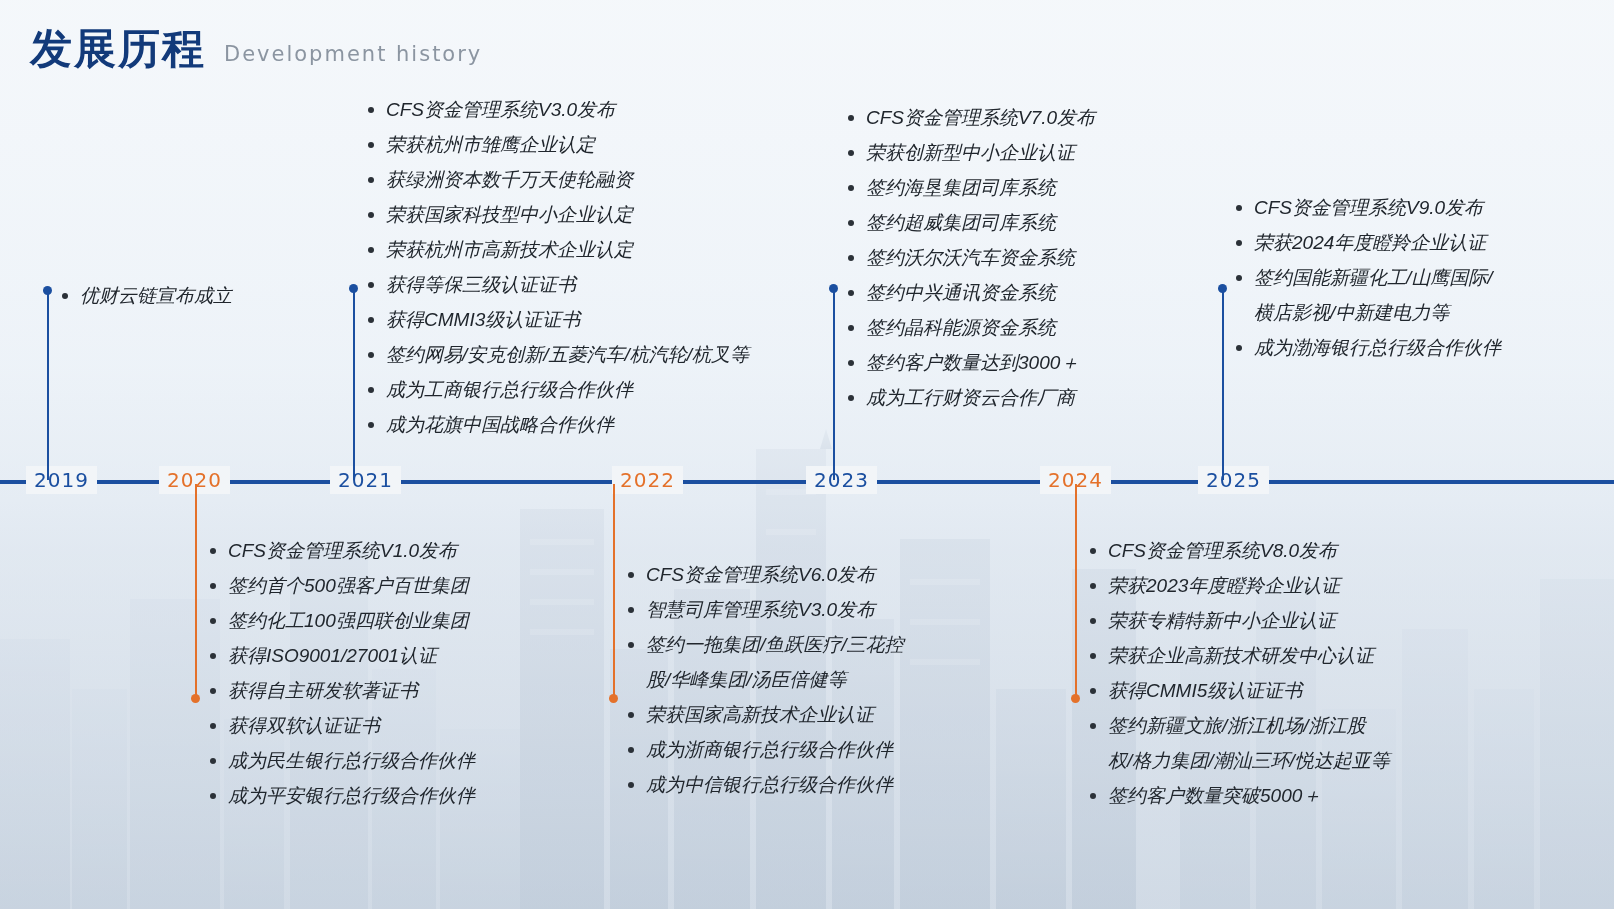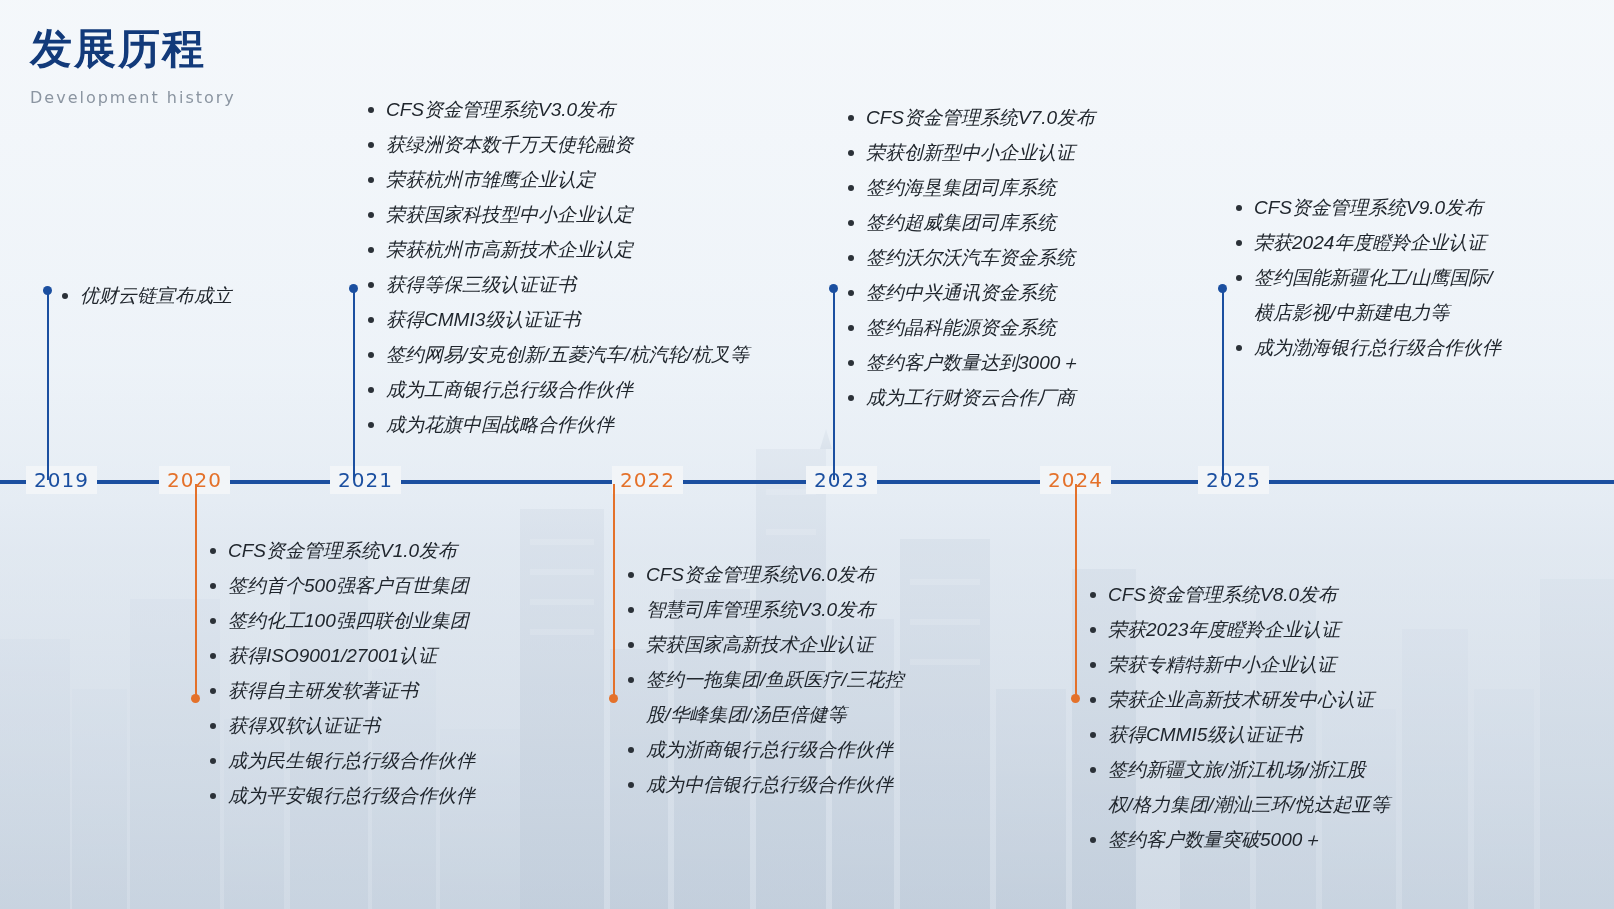--- a/index.html
+++ b/index.html
@@ -21,27 +21,27 @@
     opacity: 0.55;
     pointer-events: none;
   }
   .haze {
     position: absolute; left: 0; top: 0; width: 1614px; height: 909px;
     background: linear-gradient(180deg, rgba(245,248,251,0.92) 0%, rgba(240,245,250,0.75) 40%, rgba(232,238,245,0.55) 60%, rgba(225,233,242,0.45) 100%);
     pointer-events: none;
   }
 
   
-  .header { position: absolute; left: 30px; top: 28px; display: flex; align-items: flex-start; gap: 18px; flex-direction: column; }
+  .header { position: absolute; left: 30px; top: 28px; display: flex; align-items: flex-end; gap: 18px; }
   .title-cn {
     font-size: 42px; font-weight: bold; color: #123a7a; letter-spacing: 2px;
     line-height: 1;
   }
   .title-en {
-    font-size: 16px; color: #8b95a1; letter-spacing: 2px; padding-bottom: 4px;
+    font-size: 21px; color: #8b95a1; letter-spacing: 2px; padding-bottom: 4px;
     font-family: "DejaVu Sans", sans-serif;
   }
 
   
   .axis {
     position: absolute; left: 0; top: 480px; width: 1614px; height: 4px;
     background: #1b4fa0;
   }
   .year {
     position: absolute; top: 466px;
@@ -177,22 +177,22 @@
 
   <div class="block" style="left:60px; top:278px; width:280px;">
     <ul>
       <li>优财云链宣布成立</li>
     </ul>
   </div>
 
   <div class="block" style="left:366px; top:92px; width:470px;">
     <ul>
       <li>CFS资金管理系统V3.0发布</li>
+      <li>荣获杭州市雏鹰企业认定</li>
       <li>获绿洲资本数千万天使轮融资</li>
-      <li>荣获杭州市雏鹰企业认定</li>
       <li>荣获国家科技型中小企业认定</li>
       <li>荣获杭州市高新技术企业认定</li>
       <li>获得等保三级认证证书</li>
       <li>获得CMMI3级认证证书</li>
       <li>签约网易/安克创新/五菱汽车/杭汽轮/杭叉等</li>
       <li>成为工商银行总行级合作伙伴</li>
       <li>成为花旗中国战略合作伙伴</li>
     </ul>
   </div>
 
@@ -230,29 +230,29 @@
       <li>获得双软认证证书</li>
       <li>成为民生银行总行级合作伙伴</li>
       <li>成为平安银行总行级合作伙伴</li>
     </ul>
   </div>
 
   <div class="block" style="left:626px; top:557px; width:330px;">
     <ul>
       <li>CFS资金管理系统V6.0发布</li>
       <li>智慧司库管理系统V3.0发布</li>
-      <li>荣获国家高新技术企业认证</li>
       <li>签约一拖集团/鱼跃医疗/三花控
 股/华峰集团/汤臣倍健等</li>
+      <li>荣获国家高新技术企业认证</li>
       <li>成为浙商银行总行级合作伙伴</li>
       <li>成为中信银行总行级合作伙伴</li>
     </ul>
   </div>
 
-  <div class="block" style="left:1088px; top:533px; width:340px;margin-top:44px;">
+  <div class="block" style="left:1088px; top:533px; width:340px;">
     <ul>
       <li>CFS资金管理系统V8.0发布</li>
       <li>荣获2023年度瞪羚企业认证</li>
       <li>荣获专精特新中小企业认证</li>
       <li>荣获企业高新技术研发中心认证</li>
       <li>获得CMMI5级认证证书</li>
       <li>签约新疆文旅/浙江机场/浙江股
 权/格力集团/潮汕三环/悦达起亚等</li>
       <li>签约客户数量突破5000＋</li>
     </ul>

